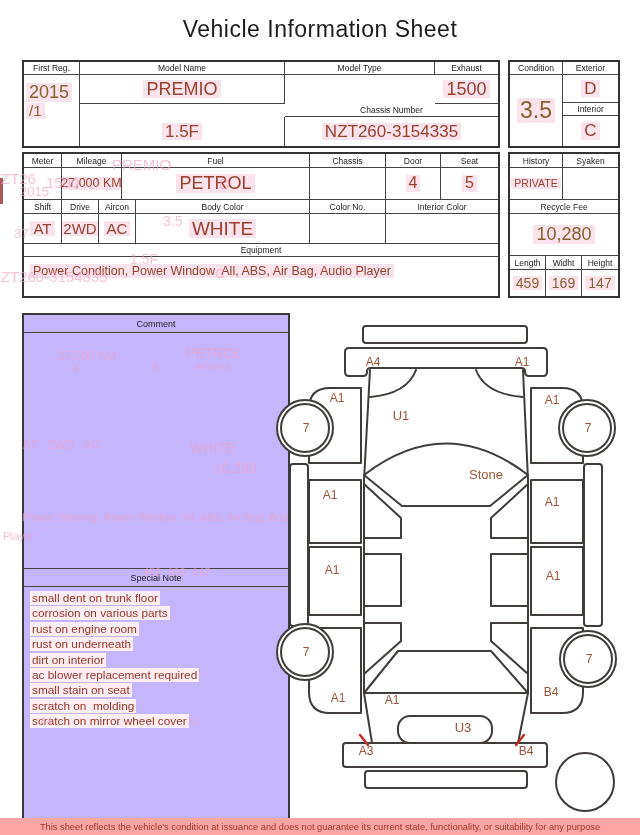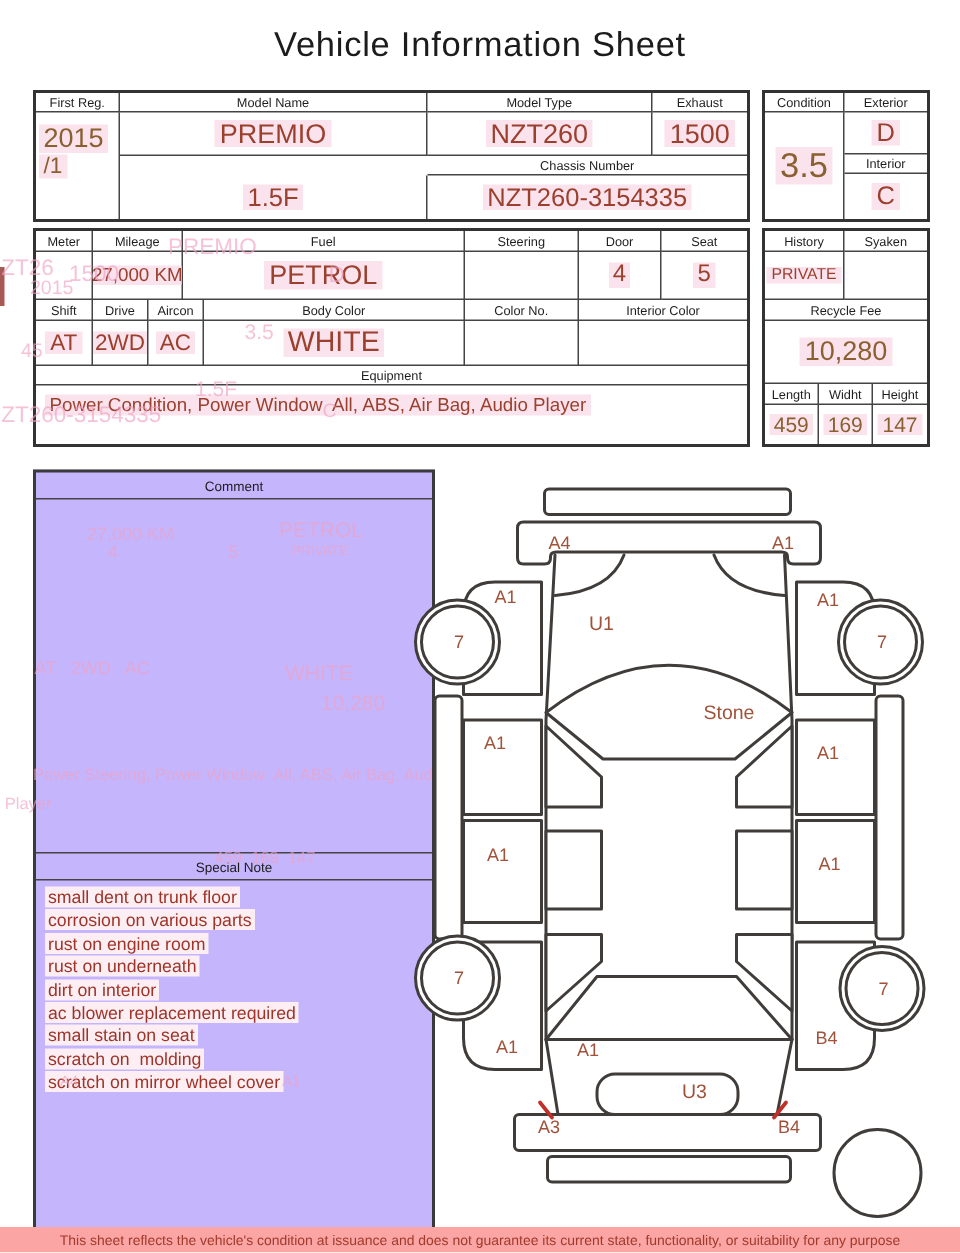--- a/index.html
+++ b/index.html
@@ -58,21 +58,20 @@
   <div class="cell lbl br bb" style="left:0;top:0;width:56px;height:13px;">First Reg.</div>
   <div class="cell br" style="left:0;top:13px;width:56px;height:71px;padding-left:2px;">
     <div style="line-height:1.0;padding-top:8px;">
       <span class="hl v-brown fs18" style="display:inline-block;">2015</span><br>
       <span class="hl v-brown fs15" style="display:inline-block;margin-top:1px;">/1</span>
     </div>
   </div>
   <div class="cell lbl br bb" style="left:56px;top:0;width:205px;height:13px;">Model Name</div>
   <div class="cell val br bb" style="left:56px;top:13px;width:205px;height:29px;"><span class="hl v-red fs18">PREMIO</span></div>
   <div class="cell lbl br bb" style="left:261px;top:0;width:150px;height:13px;">Model Type</div>
-  <div class="cell val br bb" style="left:261px;top:13px;width:150px;height:29px;"><span class="hl v-red fs18">NZT260</span></div>
   <div class="cell lbl bb" style="left:411px;top:0;width:63px;height:13px;">Exhaust</div>
   <div class="cell val bb" style="left:411px;top:13px;width:63px;height:29px;"><span class="hl v-red fs18">1500</span></div>
   <div class="cell val br" style="left:56px;top:55px;width:205px;height:29px;"><span class="hl v-red fs17">1.5F</span></div>
   <div class="cell lbl bb" style="left:261px;top:42px;width:213px;height:13px;">Chassis Number</div>
   <div class="cell val" style="left:261px;top:55px;width:213px;height:29px;"><span class="hl v-red fs17">NZT260-3154335</span></div>
 </div>
 
 <div class="abs tbox" style="left:508px;top:60px;width:112px;height:88px;">
   <div class="cell lbl br bb" style="left:0;top:0;width:53px;height:13px;">Condition</div>
   <div class="cell val br" style="left:0;top:13px;width:53px;height:71px;"><span class="hl v-brown fs23">3.5</span></div>
@@ -82,21 +81,21 @@
   <div class="cell val" style="left:53px;top:54px;width:55px;height:30px;"><span class="hl v-red fs17">C</span></div>
 </div>
 
 <div class="abs tbox" style="left:22px;top:152px;width:478px;height:146px;">
   <div class="cell lbl br bb" style="left:0;top:0;width:38px;height:14px;">Meter</div>
   <div class="cell val br bb" style="left:0;top:14px;width:38px;height:32px;"><span></span></div>
   <div class="cell lbl br bb" style="left:38px;top:0;width:60px;height:14px;">Mileage</div>
   <div class="cell val br bb" style="left:38px;top:14px;width:60px;height:32px;"><span class="hl v-red fs12">27,000 KM</span></div>
   <div class="cell lbl br bb" style="left:98px;top:0;width:188px;height:14px;">Fuel</div>
   <div class="cell val br bb" style="left:98px;top:14px;width:188px;height:32px;"><span class="hl v-red fs18">PETROL</span></div>
-  <div class="cell lbl br bb" style="left:286px;top:0;width:76px;height:14px;">Steering</div>
+  <div class="cell lbl br bb" style="left:286px;top:0;width:76px;height:14px;">Chassis</div>
   <div class="cell val br bb" style="left:286px;top:14px;width:76px;height:32px;"><span></span></div>
   <div class="cell lbl br bb" style="left:362px;top:0;width:55px;height:14px;">Door</div>
   <div class="cell val br bb" style="left:362px;top:14px;width:55px;height:32px;"><span class="hl v-red fs16">4</span></div>
   <div class="cell lbl bb" style="left:417px;top:0;width:57px;height:14px;">Seat</div>
   <div class="cell val bb" style="left:417px;top:14px;width:57px;height:32px;"><span class="hl v-red fs16">5</span></div>
 
   <div class="cell lbl br bb" style="left:0;top:46px;width:38px;height:14px;">Shift</div>
   <div class="cell val br bb" style="left:0;top:60px;width:38px;height:30px;"><span class="hl v-red fs15">AT</span></div>
   <div class="cell lbl br bb" style="left:38px;top:46px;width:37px;height:14px;">Drive</div>
   <div class="cell val br bb" style="left:38px;top:60px;width:37px;height:30px;"><span class="hl v-red fs15">2WD</span></div>
@@ -222,21 +221,21 @@
   <text x="91" y="443">A3</text>
   <text x="251" y="443">B4</text>
 </svg>
 
 <div class="abs" style="left:0;top:0;width:640px;height:835px;pointer-events:none;">
   <span class="ghost" style="left:112px;top:156px;font-size:15px;">PREMIO</span>
   <span class="ghost" style="left:46px;top:174px;font-size:15px;">1500</span>
   <span class="ghost" style="left:219px;top:175px;font-size:15px;">D</span>
   <span class="ghost" style="left:-10px;top:170px;font-size:15px;">NZT26</span>
   <span class="ghost" style="left:20px;top:184px;font-size:13px;">2015</span>
-  <span class="ghost" style="left:14px;top:226px;font-size:13px;">45</span>
+  <span class="ghost" style="left:14px;top:226px;font-size:13px;">37</span>
   <span class="ghost" style="left:163px;top:213px;font-size:14px;">3.5</span>
   <span class="ghost" style="left:130px;top:251px;font-size:14px;">1.5F</span>
   <span class="ghost" style="left:215px;top:266px;font-size:13px;">C</span>
   <span class="ghost" style="left:-10px;top:268px;font-size:15px;">NZT260-3154335</span>
   <span class="ghost" style="left:58px;top:349px;font-size:12px;">27,000 KM</span>
   <span class="ghost" style="left:72px;top:361px;font-size:12px;">4</span>
   <span class="ghost" style="left:152px;top:361px;font-size:12px;">5</span>
   <span class="ghost" style="left:186px;top:345px;font-size:14px;">PETROL</span>
   <span class="ghost" style="left:195px;top:362px;font-size:9px;">PRIVATE</span>
   <span class="ghost" style="left:23px;top:438px;font-size:12px;">AT   2WD   AC</span>

